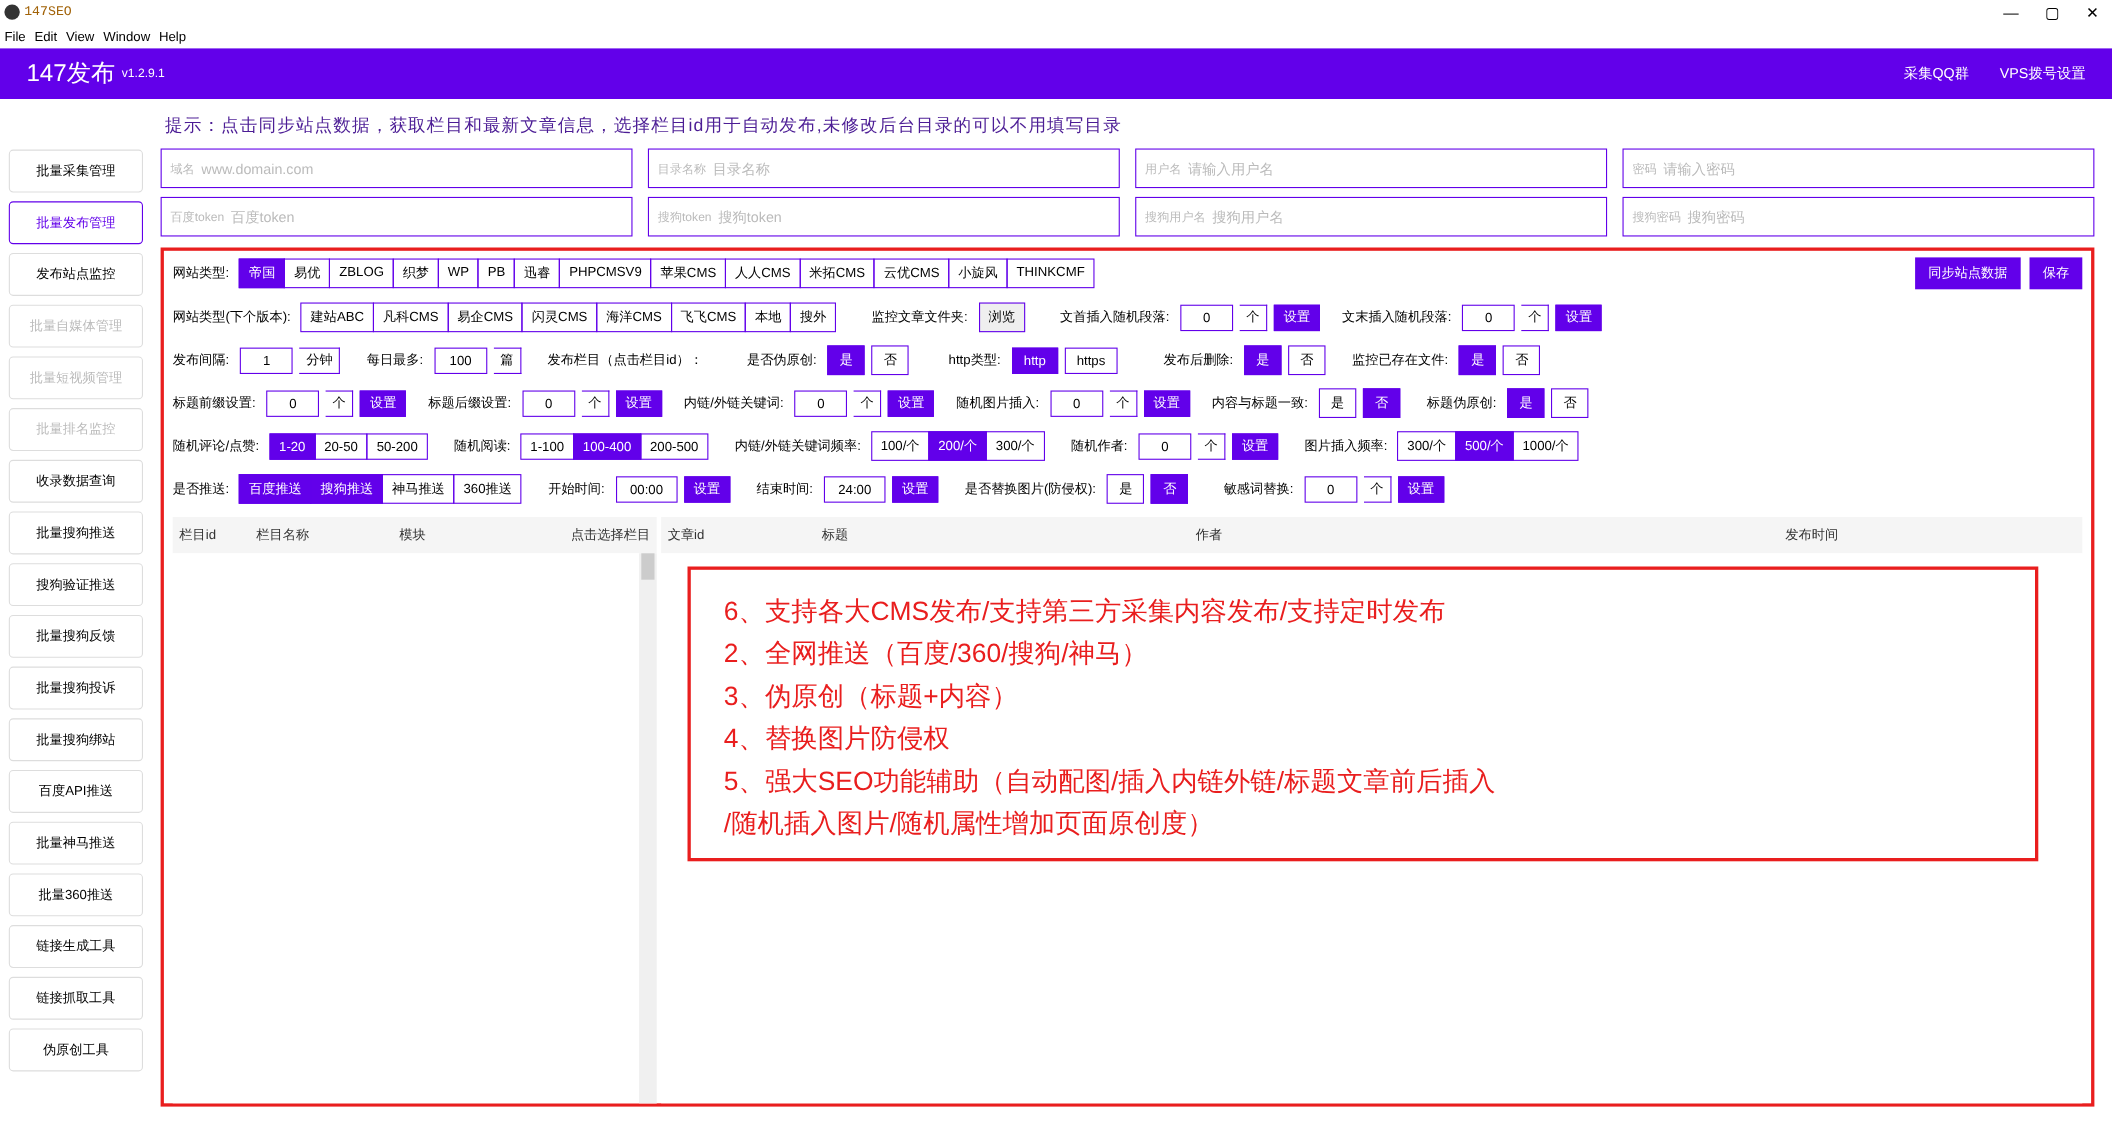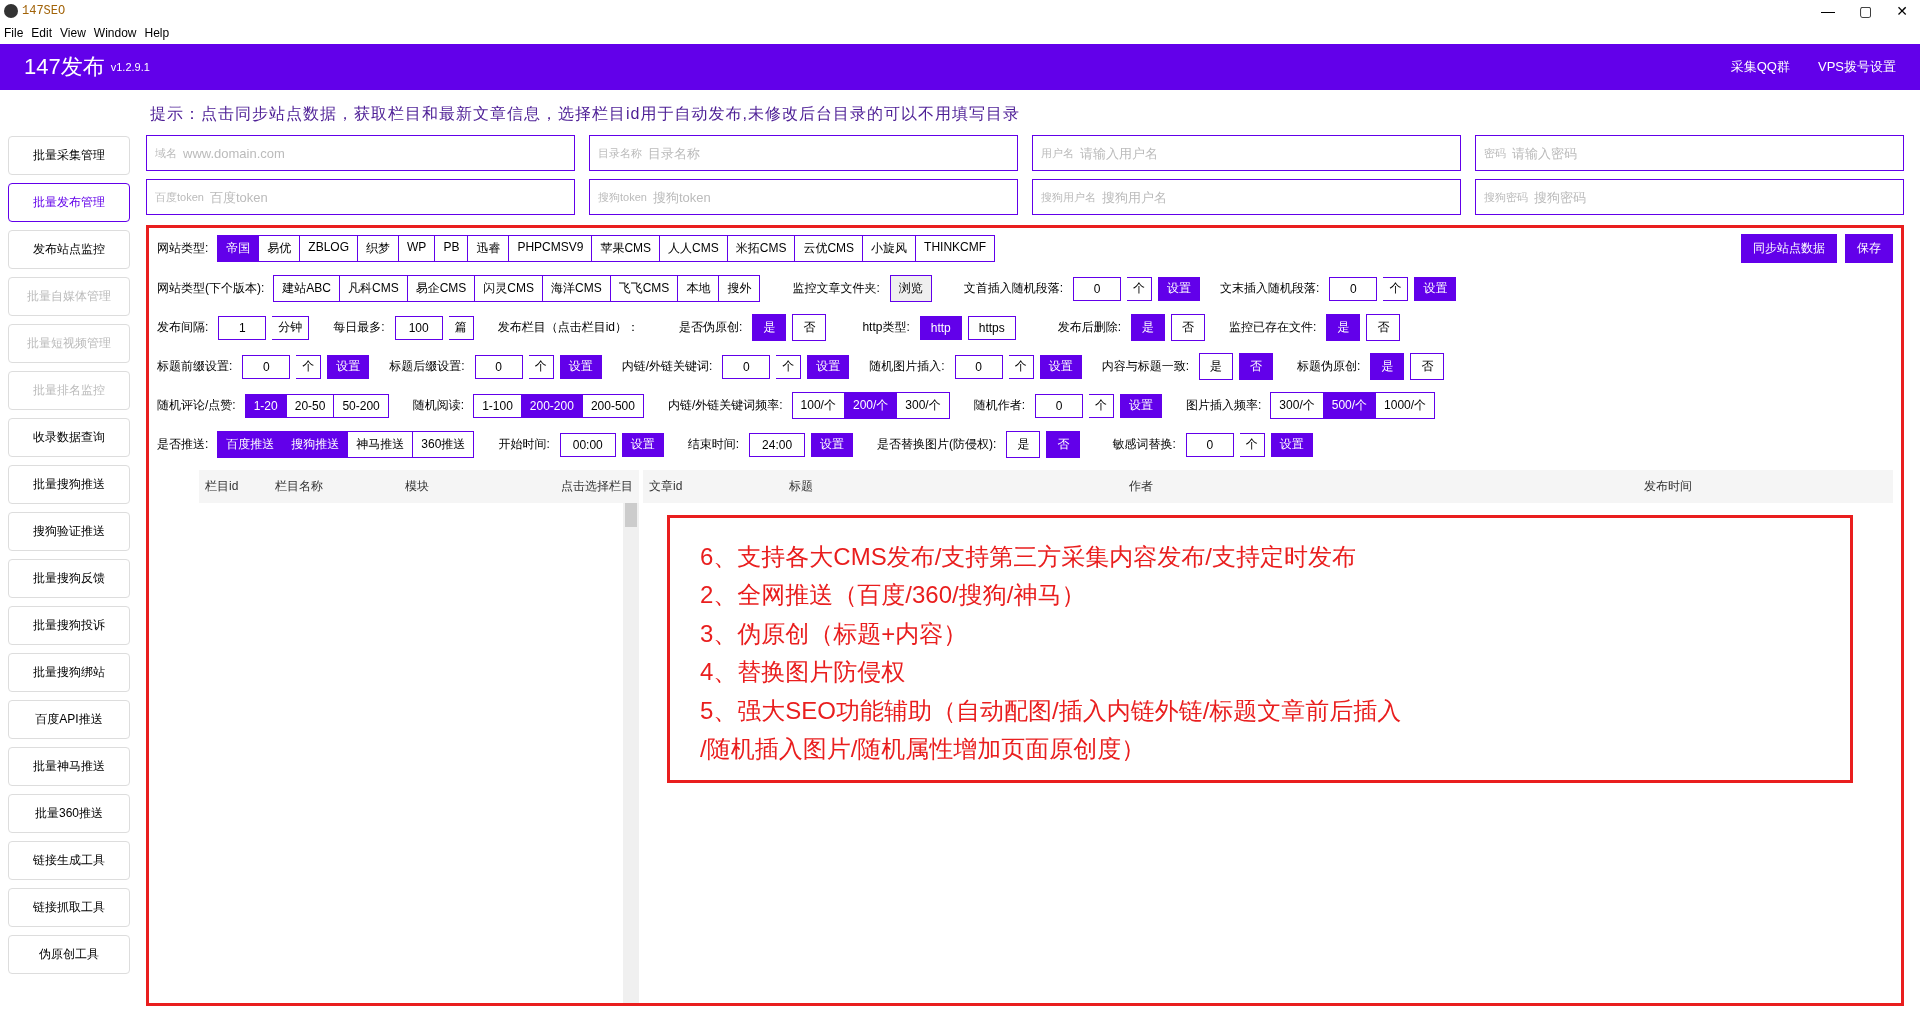--- a/index.html
+++ b/index.html
@@ -34,21 +34,21 @@
 .tag { border: 1px solid #6200EA; padding: 4px 8px; font-size: 12px; cursor: pointer; white-space: nowrap; color: #000; }
 .tag.on { background: #6200EA; color: #fff; }
 .num-input { border: 1px solid #6200EA; width: 48px; height: 24px; text-align: center; font-size: 12px; outline: none; }
 .num-input.wide { width: 56px; }
 .unit { border: 1px solid #6200EA; border-left: none; padding: 4px 6px; font-size: 12px; height: 24px; display: inline-flex; align-items: center; }
 .setbtn { background: #6200EA; color: #fff; border: 1px solid #6200EA; padding: 4px 8px; font-size: 12px; cursor: pointer; height: 24px; display: inline-flex; align-items: center; }
 .toggle-yes { background: #6200EA; color: #fff; border: 1px solid #6200EA; padding: 4px 10px; font-size: 12px; cursor: pointer; }
 .toggle-no { border: 1px solid #6200EA; padding: 4px 10px; font-size: 12px; cursor: pointer; color: #000; }
 .right-btns { margin-left: auto; display: flex; gap: 8px; }
 .pbtn { background: #6200EA; color: #fff; padding: 6px 12px; cursor: pointer; font-size: 12px; border: none; }
-.tables { display: flex; gap: 4px; flex: 1; margin-left: 42px; }
+.tables { display: flex; gap: 4px; flex: 1; }
 .table-left { width: 440px; display: flex; flex-direction: column; }
 .table-right { flex: 1; display: flex; flex-direction: column; position: relative; }
 .thead { display: flex; background: #f5f5f5; padding: 8px 6px; font-size: 12px; color: #333; }
 .thead .th { white-space: nowrap; }
 .tbody { flex: 1; background: #fff; position: relative; }
 .scrollbar { position: absolute; right: 0; top: 0; width: 16px; height: 100%; background: #f0f0f0; }
 .scrollbar .thumb { position: absolute; top: 0; left: 2px; right: 2px; height: 24px; background: #ccc; }
 .red-callout { position: absolute; border: 3px solid #E91E1E; padding: 20px 30px; font-size: 24px; color: #E91E1E; line-height: 1.6; left: 24px; right: 40px; top: 12px; height: 268px; background: #fff; z-index: 2; }
 .seggroup { display: flex; }
 .seggroup .tag { margin-left: -1px; }
@@ -258,21 +258,21 @@
         <span class="rlbl">随机评论/点赞:</span>
         <div class="seggroup">
           <span class="tag on">1-20</span>
           <span class="tag">20-50</span>
           <span class="tag">50-200</span>
         </div>
         <span style="width:12px"></span>
         <span class="rlbl">随机阅读:</span>
         <div class="seggroup">
           <span class="tag">1-100</span>
-          <span class="tag on">200-200</span>
+          <span class="tag on">100-400</span>
           <span class="tag">200-500</span>
         </div>
         <span style="width:12px"></span>
         <span class="rlbl">内链/外链关键词频率:</span>
         <div class="seggroup">
           <span class="tag">100/个</span>
           <span class="tag on">200/个</span>
           <span class="tag">300/个</span>
         </div>
         <span style="width:12px"></span>

